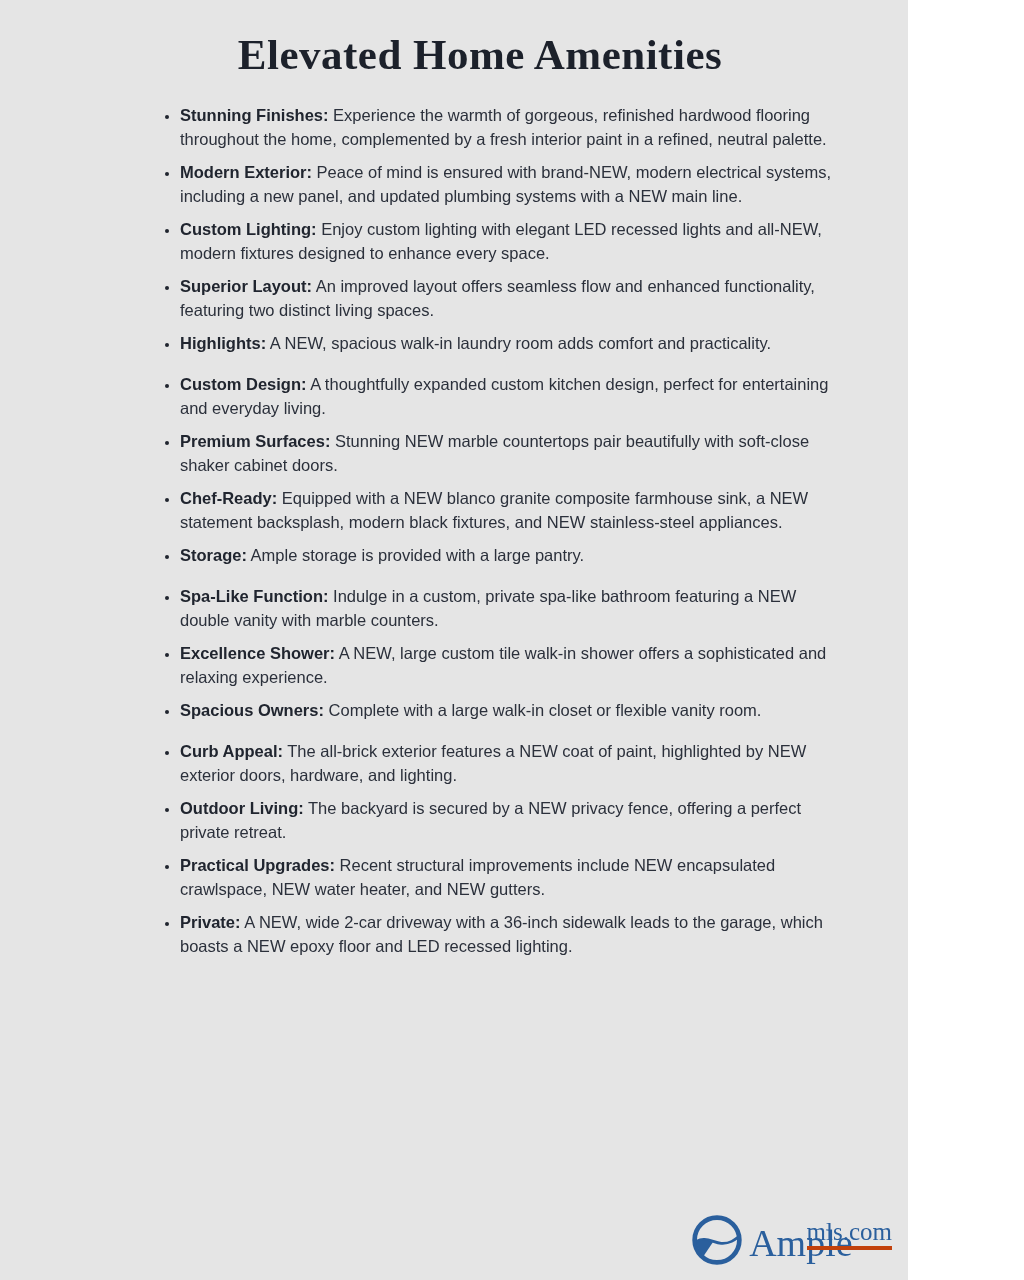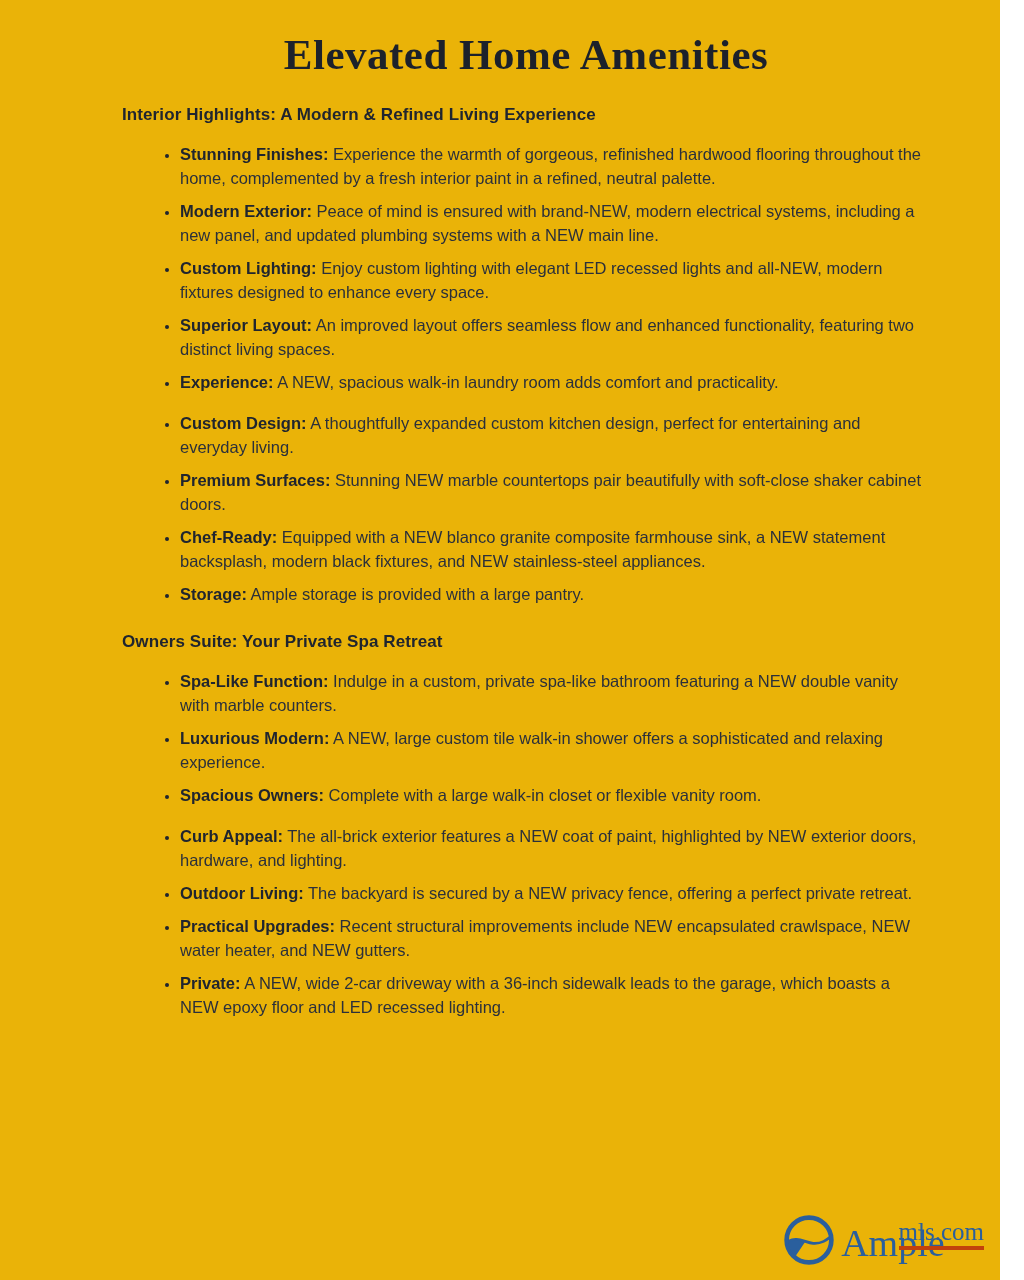--- a/index.html
+++ b/index.html
@@ -1,19 +1,19 @@
 <!DOCTYPE html>
 <html><head>
 <meta charset="utf-8">
 <style>
   html, body { margin: 0; padding: 0; }
   .page {
-    width: 1000px;
+    width: 908px;
     height: 1280px;
-    background: #eab308;
+    background: #e5e5e5;
     font-family: "Liberation Sans", sans-serif;
     color: #2b303b;
     position: relative;
     overflow: hidden;
     box-sizing: border-box;
     padding: 24px 70px 0 122px;
   }
   h1.title {
     font-family: "Liberation Serif", "DejaVu Serif", serif;
     font-weight: 700;
@@ -73,42 +73,40 @@
 </style>
 </head>
 <body>
 
 <div class="page">
 
   <h1 class="title">Elevated Home Amenities</h1>
 
   <main id="content">
       <section class="amenities-section">
-        <h2 class="section-heading">Interior Highlights: A Modern &amp; Refined Living Experience</h2>
         <ul class="amenities-list">
           <li><strong>Stunning Finishes:</strong> Experience the warmth of gorgeous, refinished hardwood flooring throughout the home, complemented by a fresh interior paint in a refined, neutral palette.</li>
           <li><strong>Modern Exterior:</strong> Peace of mind is ensured with brand-NEW, modern electrical systems, including a new panel, and updated plumbing systems with a NEW main line.</li>
           <li><strong>Custom Lighting:</strong> Enjoy custom lighting with elegant LED recessed lights and all-NEW, modern fixtures designed to enhance every space.</li>
           <li><strong>Superior Layout:</strong> An improved layout offers seamless flow and enhanced functionality, featuring two distinct living spaces.</li>
-          <li><strong>Experience:</strong> A NEW, spacious walk-in laundry room adds comfort and practicality.</li>
+          <li><strong>Highlights:</strong> A NEW, spacious walk-in laundry room adds comfort and practicality.</li>
         </ul>
       </section>
       <section class="amenities-section">
         <ul class="amenities-list">
           <li><strong>Custom Design:</strong> A thoughtfully expanded custom kitchen design, perfect for entertaining and everyday living.</li>
           <li><strong>Premium Surfaces:</strong> Stunning NEW marble countertops pair beautifully with soft-close shaker cabinet doors.</li>
           <li><strong>Chef-Ready:</strong> Equipped with a NEW blanco granite composite farmhouse sink, a NEW statement backsplash, modern black fixtures, and NEW stainless-steel appliances.</li>
           <li><strong>Storage:</strong> Ample storage is provided with a large pantry.</li>
         </ul>
       </section>
       <section class="amenities-section">
-        <h2 class="section-heading">Owners Suite: Your Private Spa Retreat</h2>
         <ul class="amenities-list">
           <li><strong>Spa-Like Function:</strong> Indulge in a custom, private spa-like bathroom featuring a NEW double vanity with marble counters.</li>
-          <li><strong>Luxurious Modern:</strong> A NEW, large custom tile walk-in shower offers a sophisticated and relaxing experience.</li>
+          <li><strong>Excellence Shower:</strong> A NEW, large custom tile walk-in shower offers a sophisticated and relaxing experience.</li>
           <li><strong>Spacious Owners:</strong> Complete with a large walk-in closet or flexible vanity room.</li>
         </ul>
       </section>
       <section class="amenities-section">
         <ul class="amenities-list">
           <li><strong>Curb Appeal:</strong> The all-brick exterior features a NEW coat of paint, highlighted by NEW exterior doors, hardware, and lighting.</li>
           <li><strong>Outdoor Living:</strong> The backyard is secured by a NEW privacy fence, offering a perfect private retreat.</li>
           <li><strong>Practical Upgrades:</strong> Recent structural improvements include NEW encapsulated crawlspace, NEW water heater, and NEW gutters.</li>
           <li><strong>Private:</strong> A NEW, wide 2-car driveway with a 36-inch sidewalk leads to the garage, which boasts a NEW epoxy floor and LED recessed lighting.</li>
         </ul>

